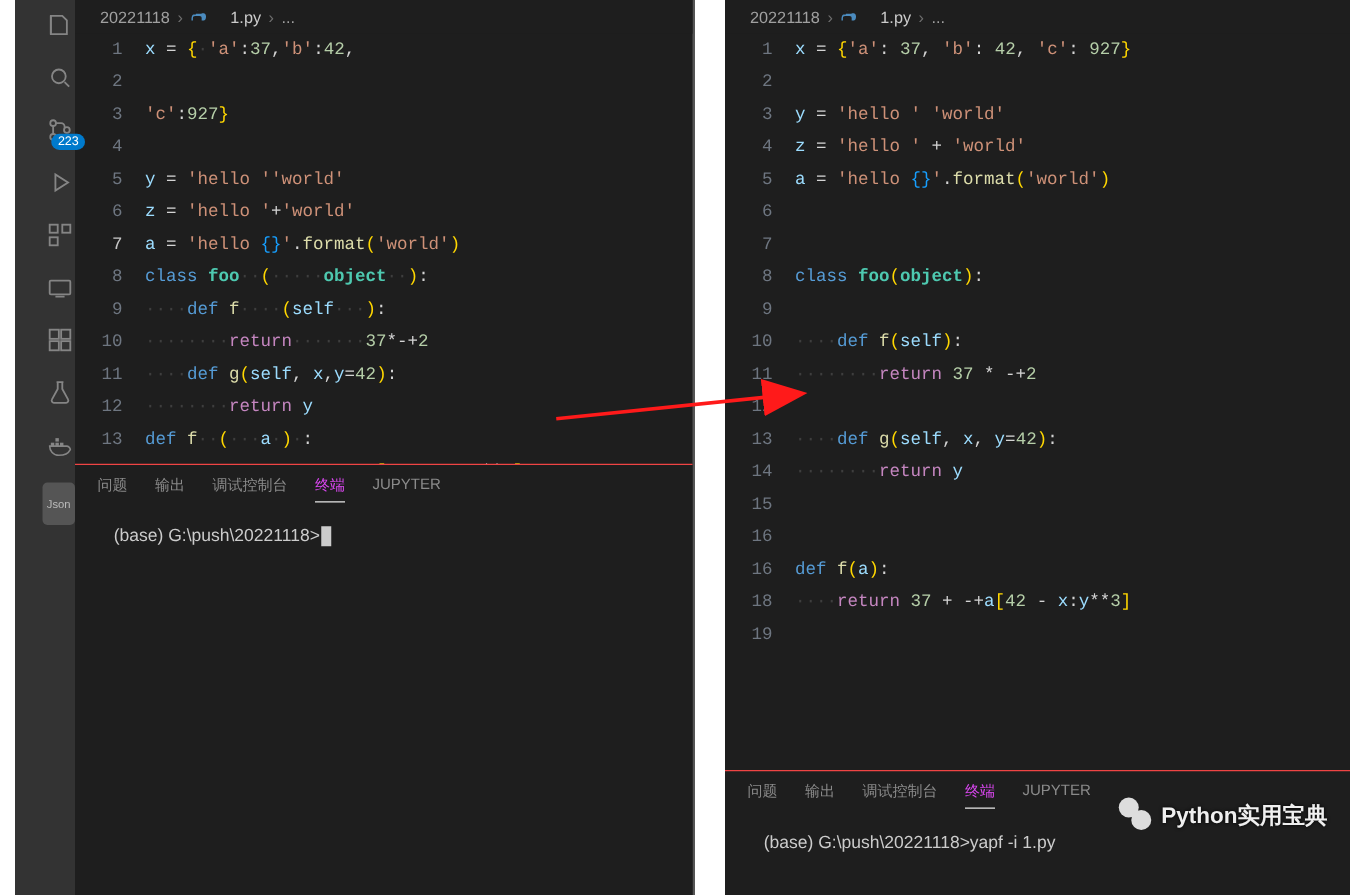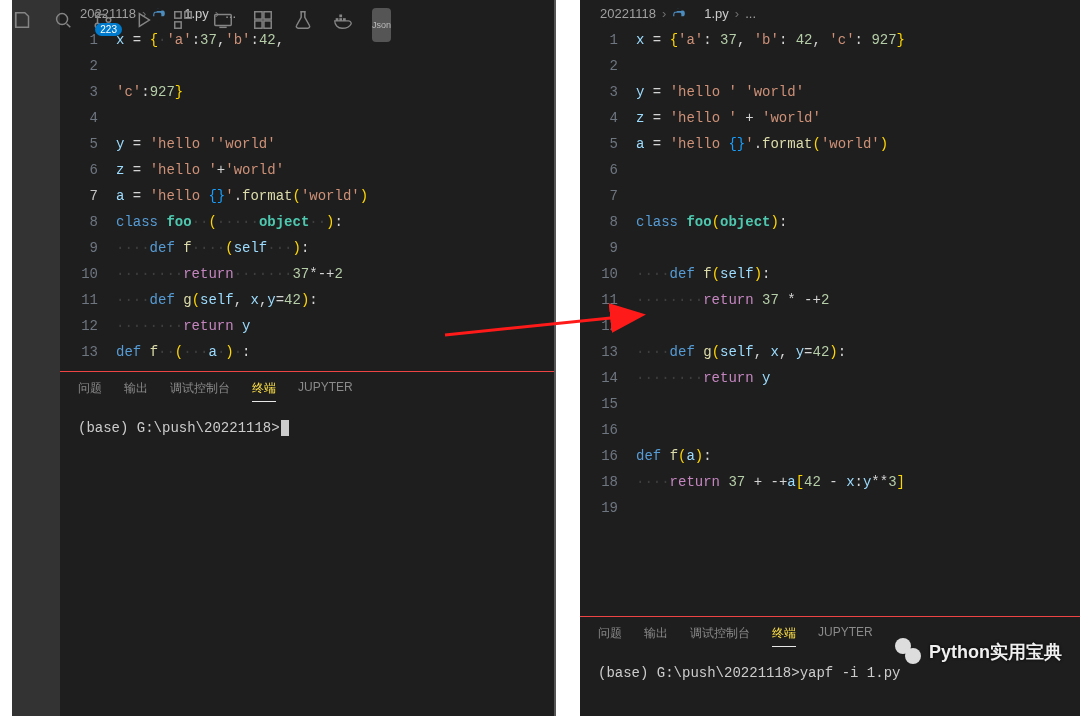--- a/index.html
+++ b/index.html
@@ -10,22 +10,22 @@
     width: 1080px;
     height: 716px;
     overflow: hidden;
     position: relative;
   }
   .root { display: flex; height: 716px; }
   .activity-bar {
     width: 48px;
     background: #333333;
     display: flex;
-    flex-direction: row;
-    align-items: flex-start;
+    flex-direction: column;
+    align-items: flex-end;
     padding-top: 8px;
     gap: 18px;
   }
   .activity-icon {
     width: 24px; height: 24px;
     color: #858585;
     display: flex; align-items: center; justify-content: center;
     position: relative;
     cursor: pointer;
   }
@@ -116,25 +116,25 @@
   .panel-right { height: 100px; }
   .panel-tabs {
     display: flex;
     gap: 22px;
     padding: 8px 18px 6px 18px;
     font-family: "Microsoft YaHei", -apple-system, sans-serif;
     font-size: 12px;
     color: #8a8a8a;
   }
   .panel-tab { cursor: pointer; padding-bottom: 4px; }
-  .panel-tab.active { color: #fde047; border-bottom: 1px solid #e7e7e7; }
+  .panel-tab.active { color: #d946ef; border-bottom: 1px solid #e7e7e7; }
   .terminal {
-    padding: 12px 18px;
+    padding: 12px 31px;
     color: #cccccc;
-    font-family: Liberation Mono, monospace;
+    font-family: Liberation Sans, sans-serif;
     font-size: 14px;
     flex: 1;
   }
   .terminal .cursor {
     display: inline-block;
     width: 8px; height: 16px;
     background: #cccccc;
     vertical-align: middle;
     margin-left: 1px;
   }

